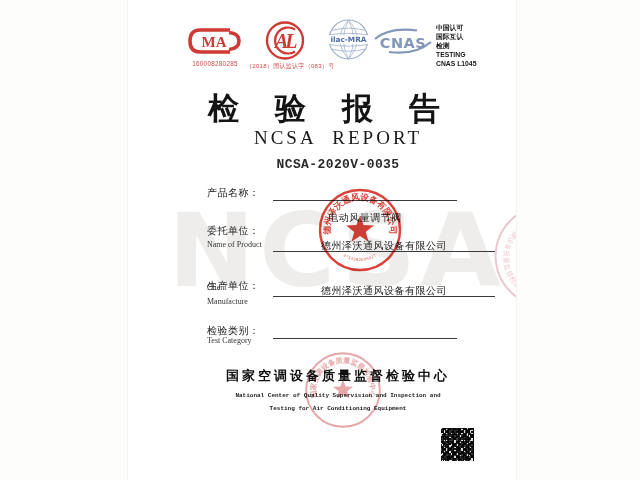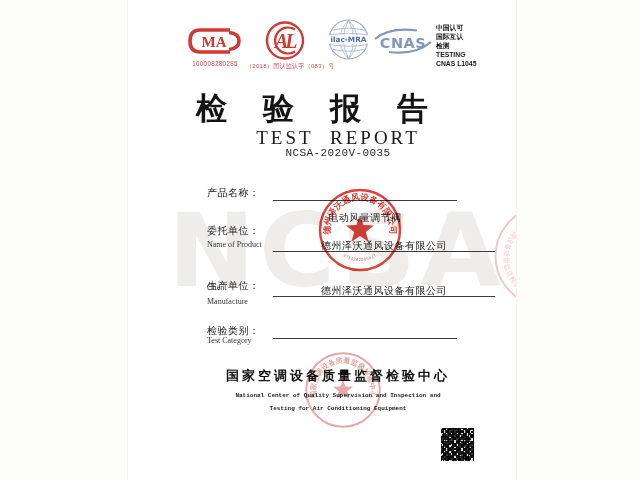--- a/index.html
+++ b/index.html
@@ -12,27 +12,27 @@
 
   
   .watermark{left:40px;top:190px;font:bold 104px "DejaVu Sans",sans-serif;
              letter-spacing:4px;color:rgba(138,130,118,0.14);transform:scaleY(0.97);white-space:nowrap;}
 
   
   .logo-num{font-size:6.3px;color:#cf4a45;text-align:center;letter-spacing:0.3px;white-space:nowrap;}
   .accred{left:308px;top:23px;line-height:9px;font-size:6.8px;font-weight:bold;color:#17171a;}
 
   
-  .title-cn{left:68px;top:88px;font:bold 31px "Liberation Serif",serif;letter-spacing:36px;
+  .title-cn{left:80px;top:88px;font:bold 31px "Liberation Serif",serif;letter-spacing:36px;
             color:#141414;white-space:nowrap;}
   .centered{position:absolute;left:16px;top:0;width:388px;height:480px;}
   .crow{position:absolute;left:0;right:0;text-align:center;white-space:nowrap;}
   .title-en{top:127px;font-family:"Liberation Serif",serif;font-size:19px;letter-spacing:3px;
             word-spacing:9px;color:#1a1a1a;}
-  .report-no{top:147px;font-family:"Liberation Mono",monospace;font-size:11px;letter-spacing:0.4px;color:#2a2a2a;}
+  .report-no{top:157px;font-family:"Liberation Mono",monospace;font-size:13px;letter-spacing:0.4px;color:#2a2a2a;font-weight:bold;}
 
   
   .flabel{left:79px;font-size:10px;letter-spacing:0.5px;color:#222;text-align:right;}
   .flabel-en{left:79px;font-family:"Liberation Serif",serif;font-size:8px;color:#333;}
   .fline{left:145px;height:1px;background:#3c3c3c;}
   .fvalue{left:145px;text-align:center;font-size:10px;letter-spacing:0.5px;color:#222;}
   .w-short{width:184px;} .w-long{width:222px;}
 
   
   .footer-cn{top:367px;font-weight:bold;font-size:13px;letter-spacing:3px;color:#101010;
@@ -94,21 +94,21 @@
     <div class="abs accred">
       <div>中国认可</div>
       <div>国际互认</div>
       <div>检测</div>
       <div>TESTING</div>
       <div>CNAS L1045</div>
     </div>
 
     <div class="abs title-cn">检验报告</div>
     <div class="centered">
-      <div class="crow title-en">TEST REPORT</div>
+      <div class="crow title-en">NCSA REPORT</div>
       <div class="crow report-no">NCSA-2020V-0035</div>
       <div class="crow footer-cn">国家空调设备质量监督检验中心</div>
       <div class="crow footer-en fe1">National Center of Quality Supervision and Inspection and</div>
       <div class="crow footer-en fe2">Testing for Air Conditioning Equipment</div>
     </div>
 
     <div class="abs flabel nowrap" style="top:186px;">产品名称：</div>
     <div class="abs flabel-en nowrap" style="top:199px;margin-top:41px;">Name of Product</div>
     <div class="abs fvalue w-short" style="top:203px;margin-top:8px;">电动风量调节阀</div>
     <div class="abs fline w-short" style="top:200px;"></div>

